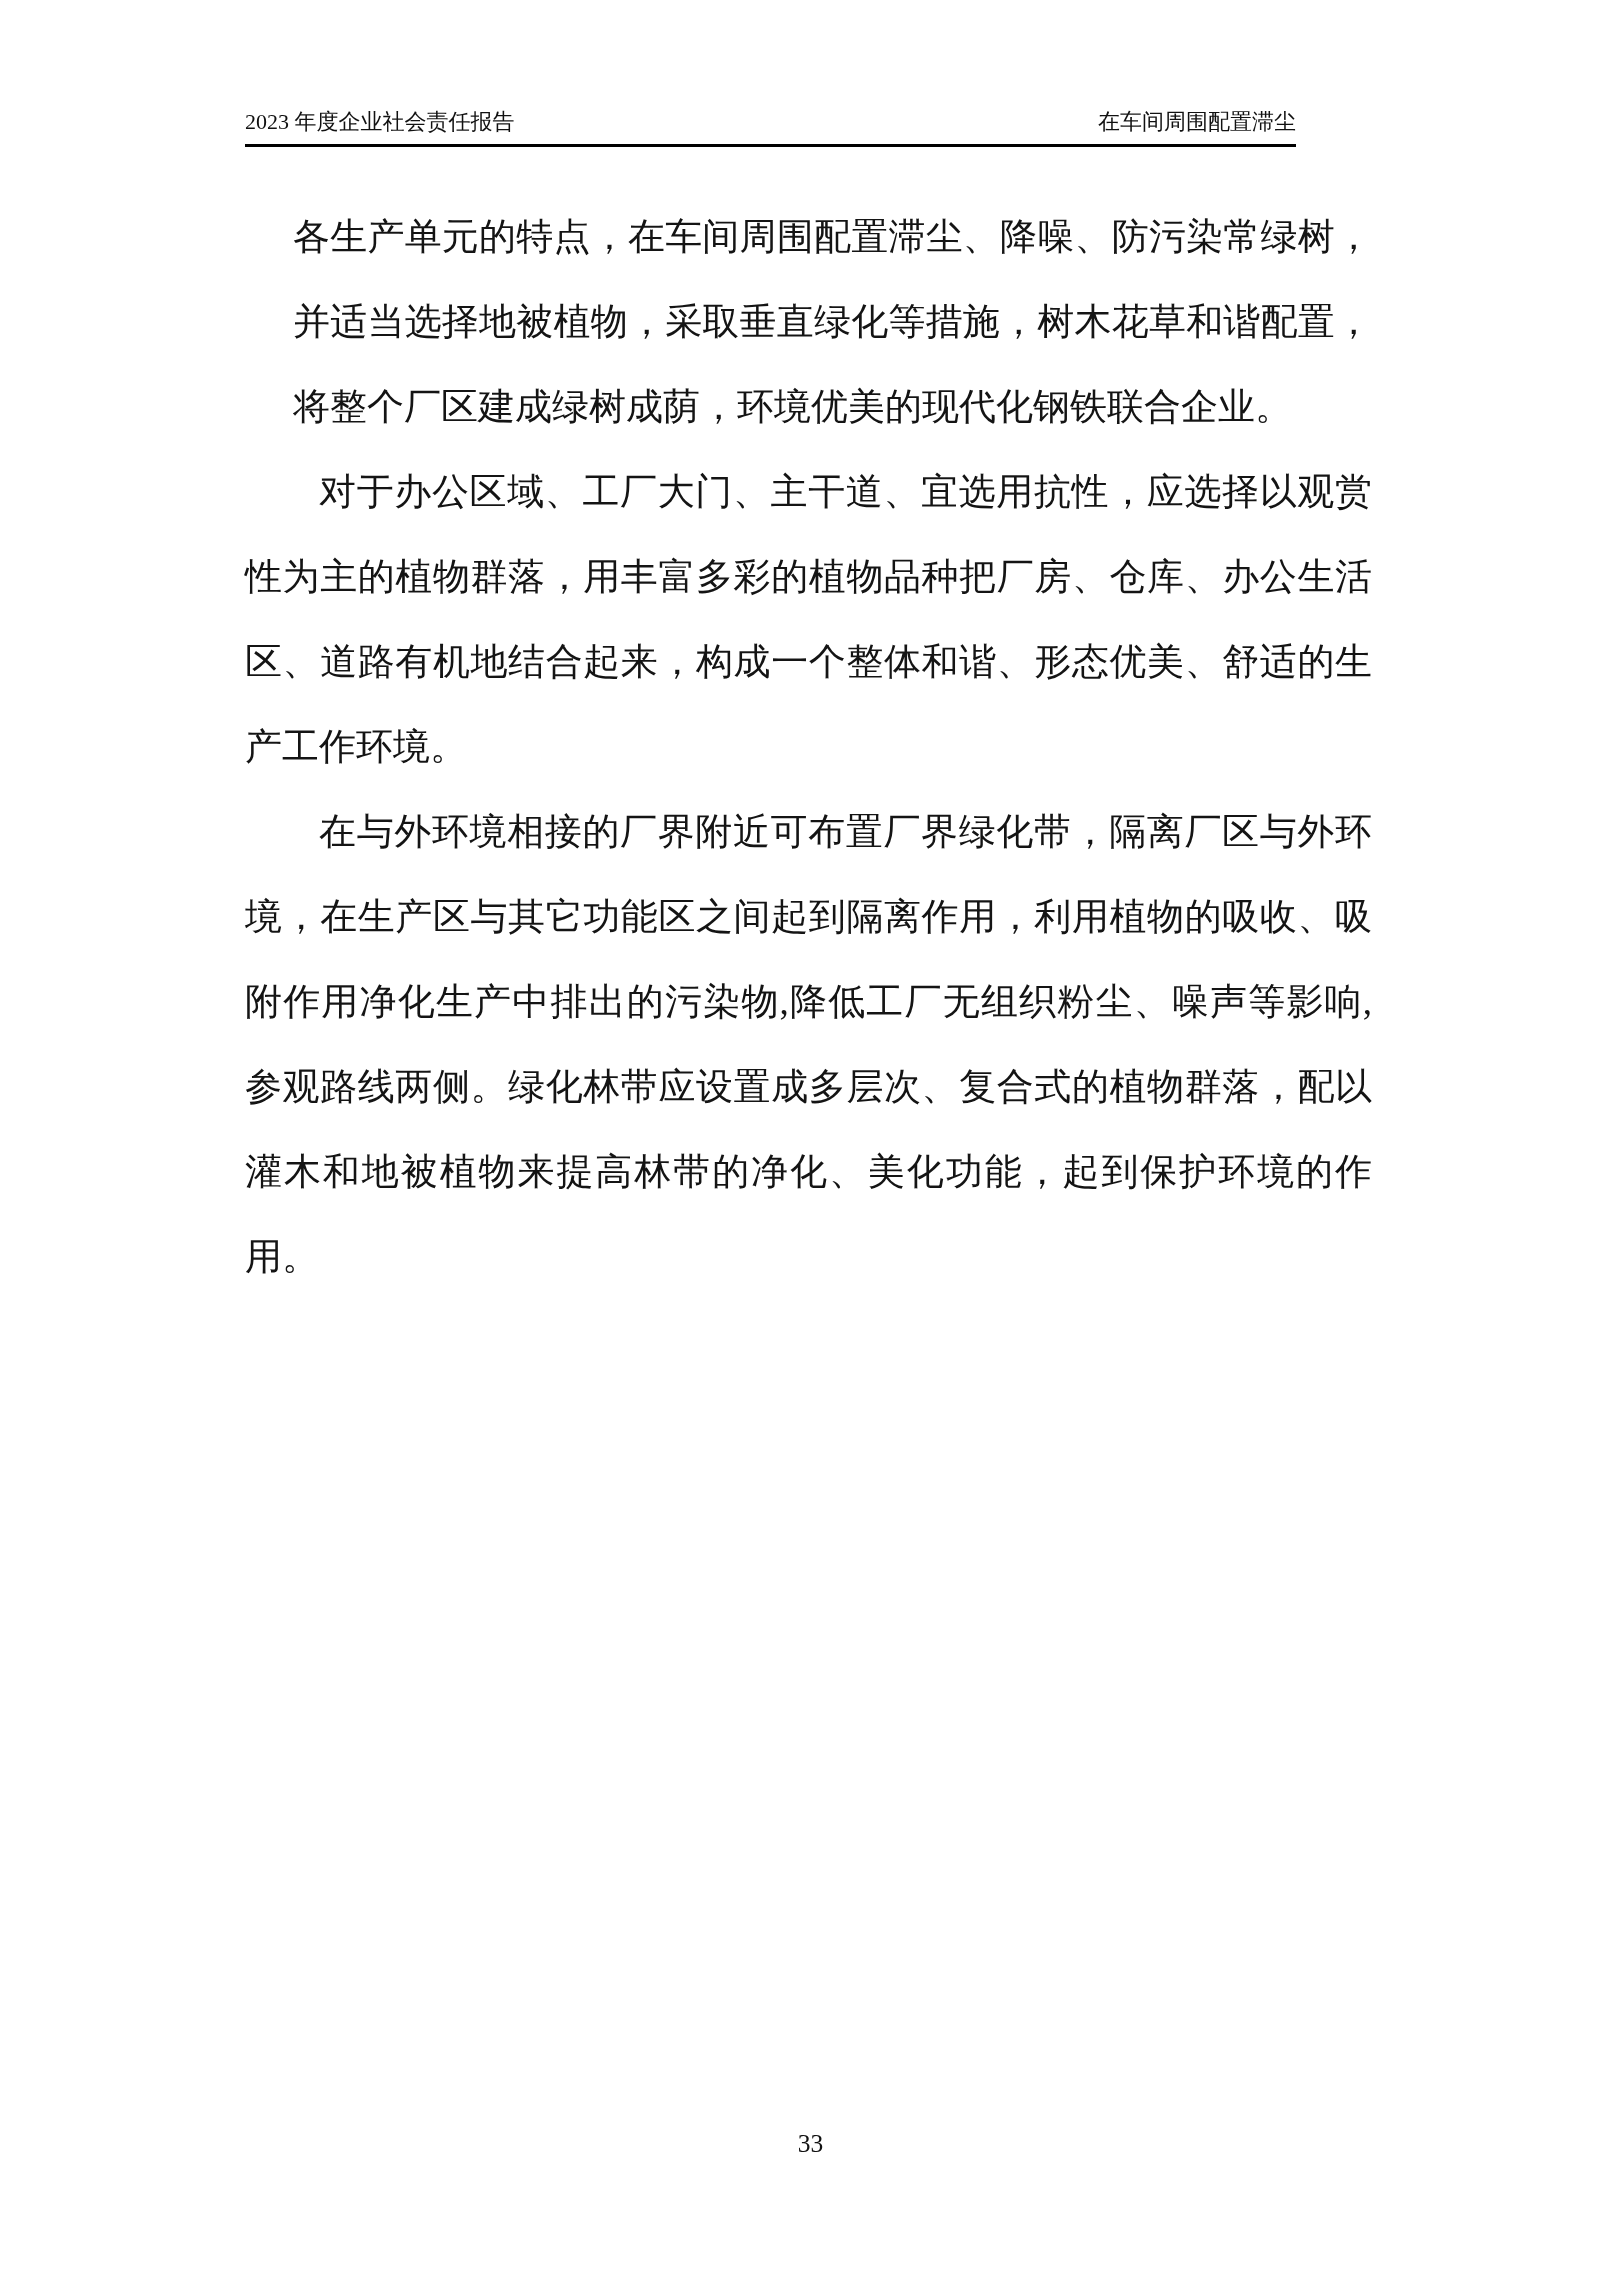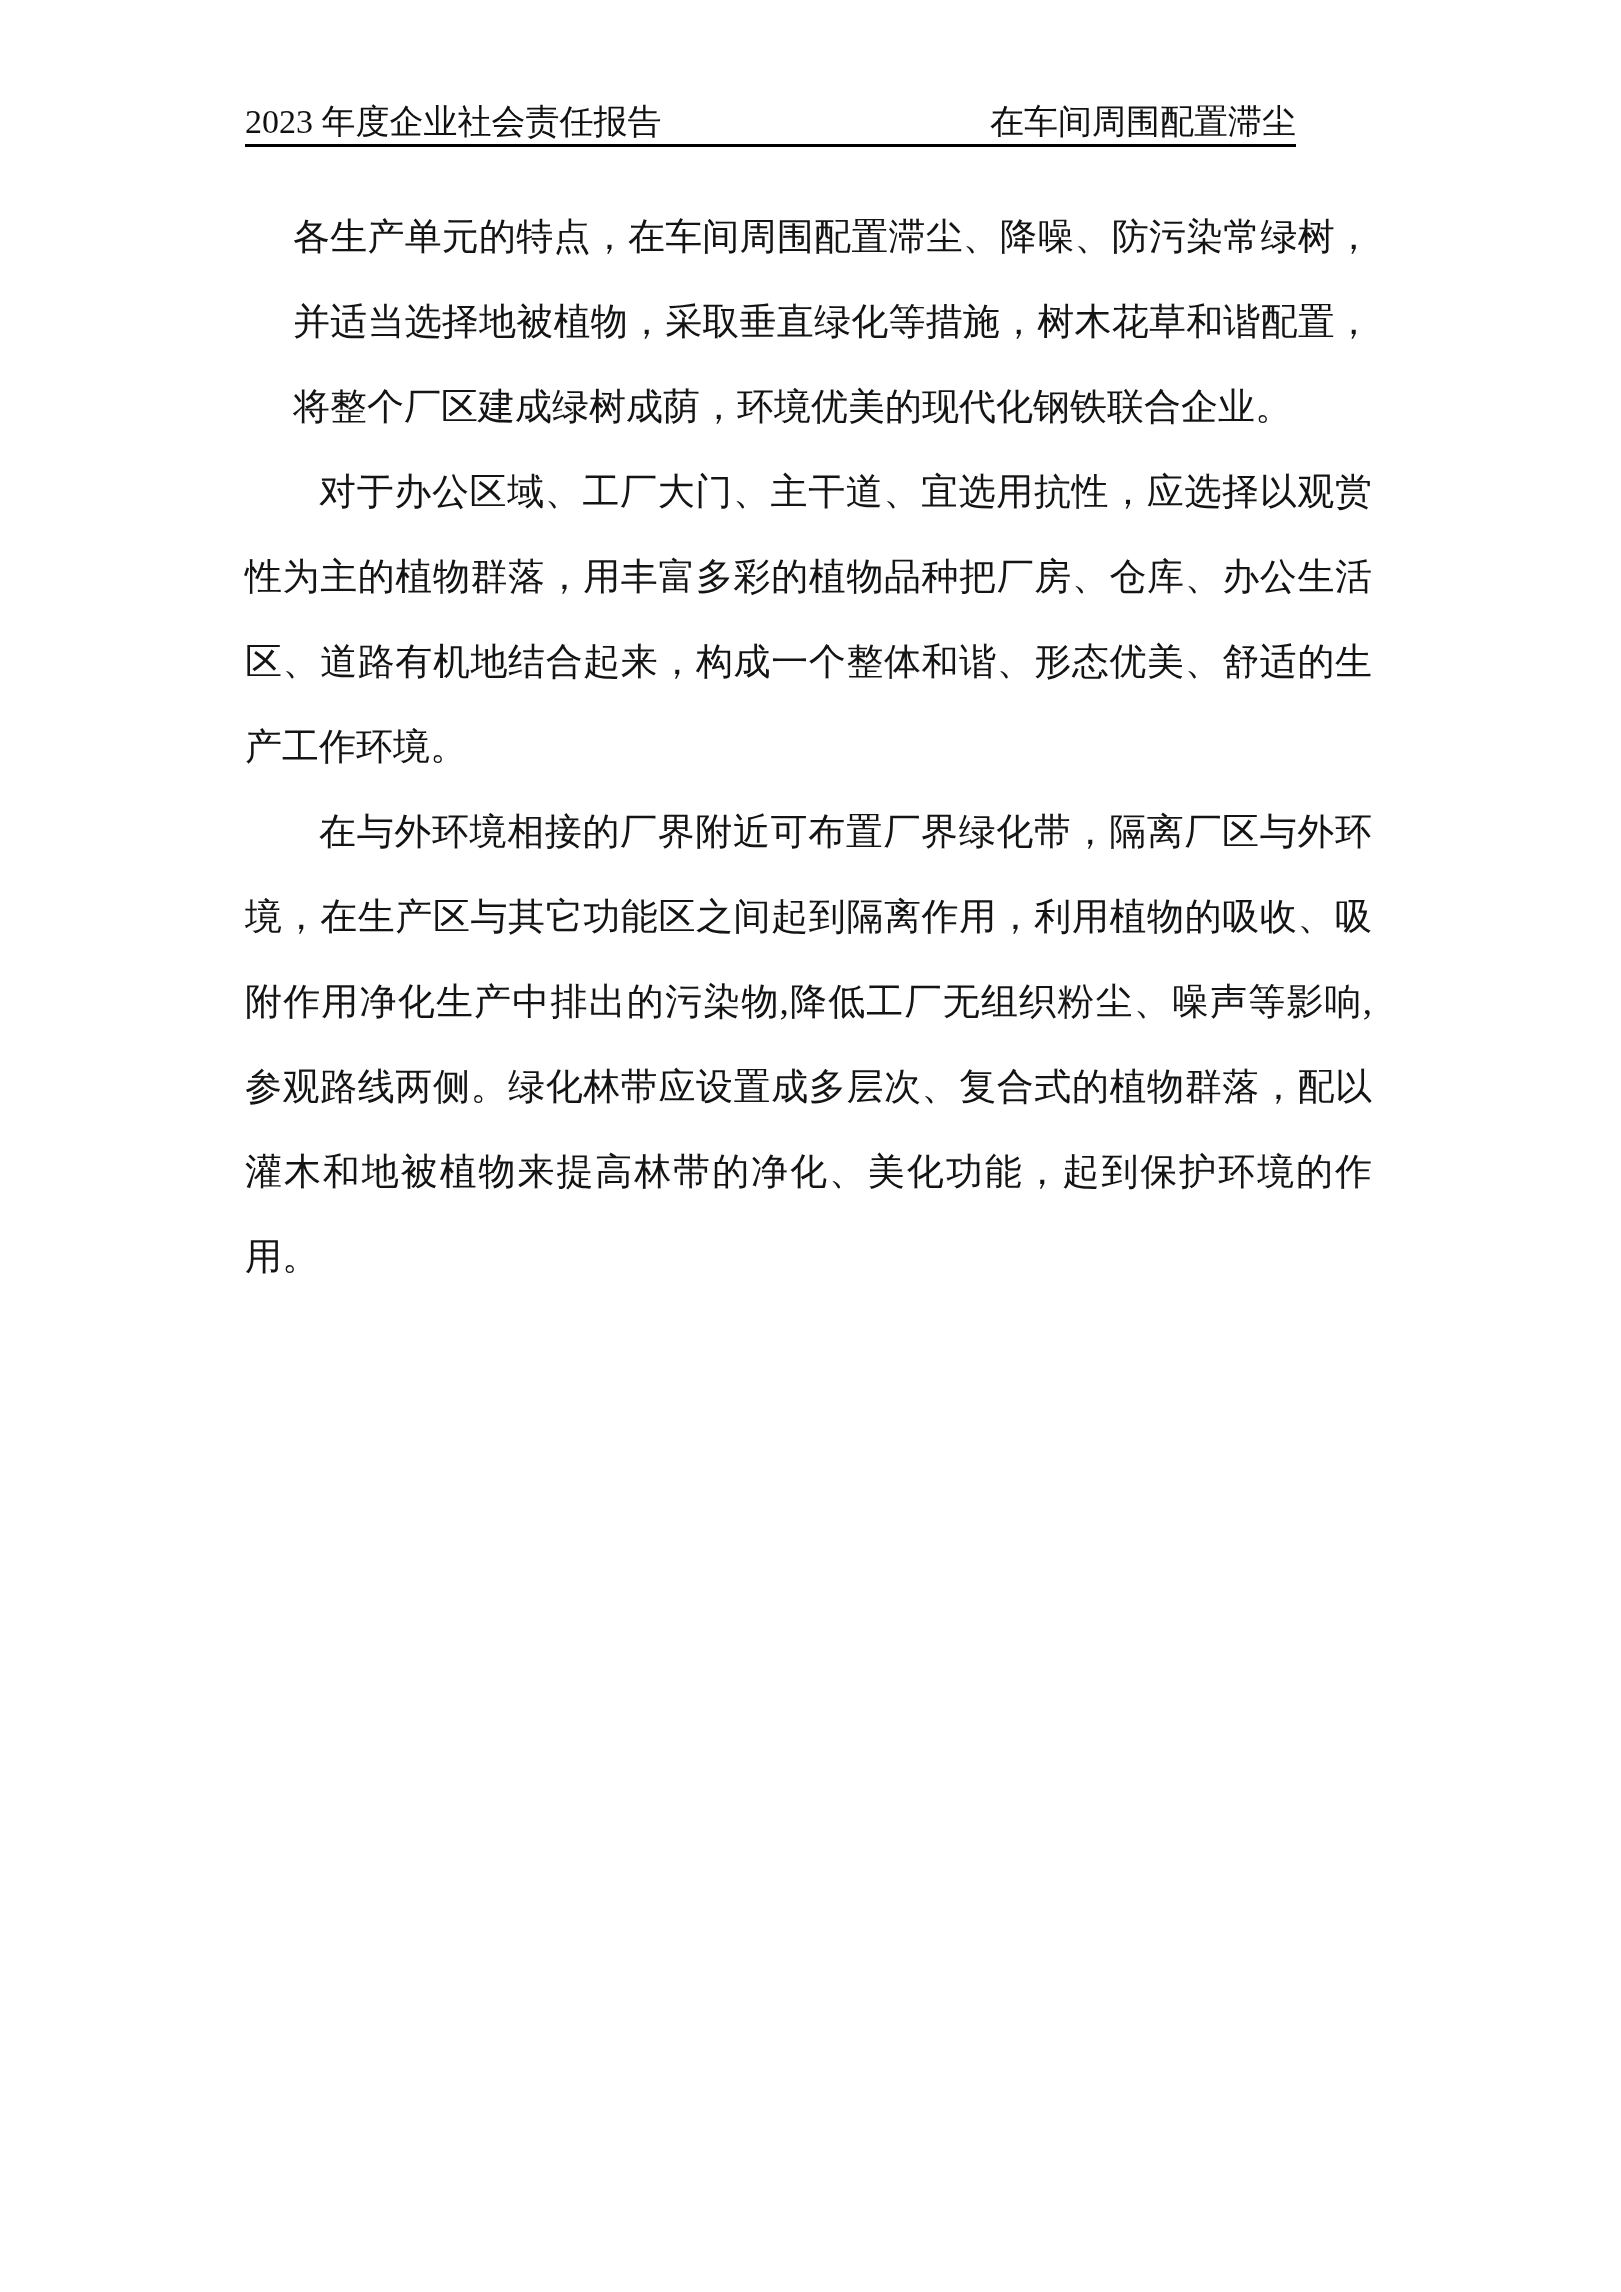--- a/index.html
+++ b/index.html
@@ -19,21 +19,21 @@
   .page-header {
     position: absolute;
     left: 245px;
     top: 104px;
     width: 1051px;
     display: flex;
     justify-content: space-between;
     align-items: flex-end;
     border-bottom: 3.9px solid #000000;
     padding-bottom: 4.9px;
-    font-size: 34px;
+    font-size: 22px;
     line-height: 35px;
     color: #111111;
     white-space: nowrap;
   }
   .page-body {
     position: absolute;
     left: 245px;
     top: 194px;
     width: 1127px;
     font-size: 37px;
@@ -69,15 +69,18 @@
     <span>2023 年度企业社会责任报告</span>
     <span>在车间周围配置滞尘</span>
   </header>
 
   <main class="page-body" id="body-paragraphs">
       <p class="no-indent">各生产单元的特点，在车间周围配置滞尘、降噪、防污染常绿树，并适当选择地被植物，采取垂直绿化等措施，树木花草和谐配置，将整个厂区建成绿树成荫，环境优美的现代化钢铁联合企业。</p>
       <p>对于办公区域、工厂大门、主干道、宜选用抗性，应选择以观赏性为主的植物群落，用丰富多彩的植物品种把厂房、仓库、办公生活区、道路有机地结合起来，构成一个整体和谐、形态优美、舒适的生产工作环境。</p>
       <p>在与外环境相接的厂界附近可布置厂界绿化带，隔离厂区与外环境，在生产区与其它功能区之间起到隔离作用，利用植物的吸收、吸附作用净化生产中排出的污染物,降低工厂无组织粉尘、噪声等影响,参观路线两侧。绿化林带应设置成多层次、复合式的植物群落，配以灌木和地被植物来提高林带的净化、美化功能，起到保护环境的作用。</p>
     </main>
 
+  <footer class="page-footer">
+    <span>33</span>
+  </footer>
 
 </div>
 
 
 </body></html>

